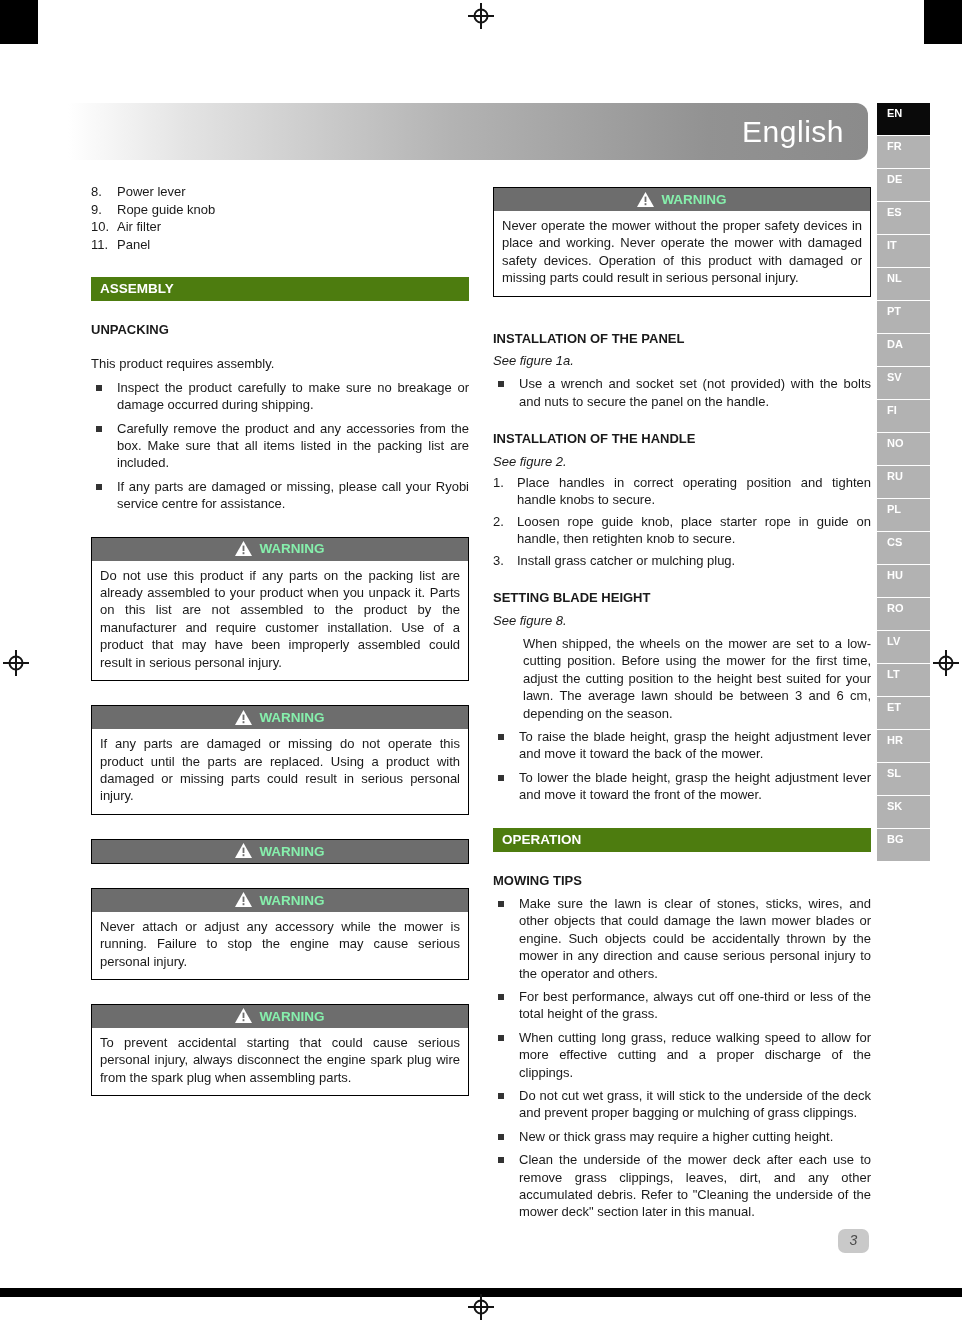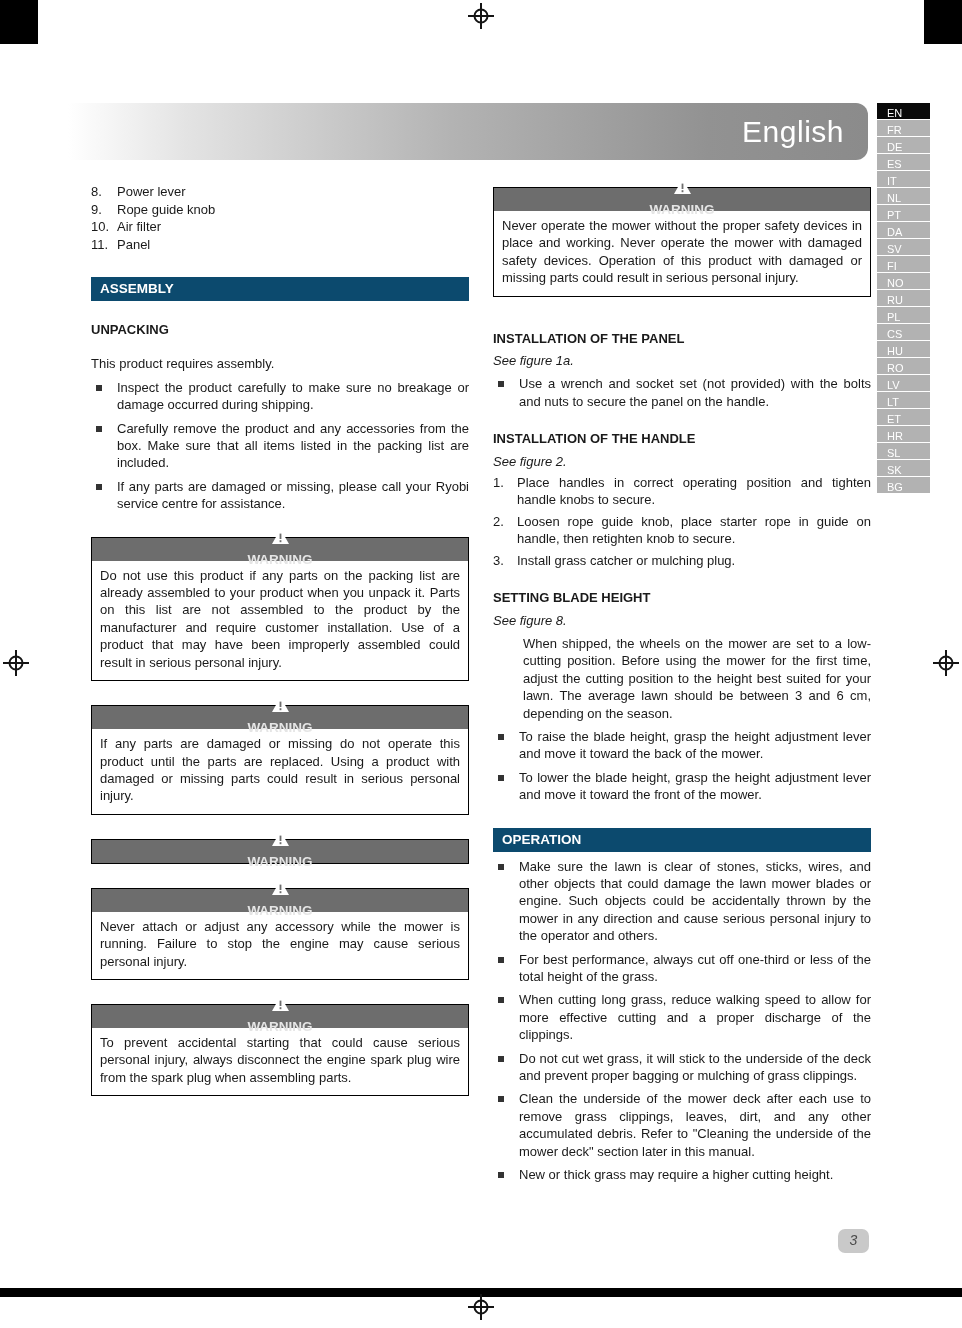--- a/index.html
+++ b/index.html
@@ -26,35 +26,35 @@
     position:absolute; left:68px; top:103px; width:800px; height:57px;
     border-radius:0 12px 12px 0;
     background:linear-gradient(90deg,#ffffff 0%,#e3e3e3 15%,#b3b3b3 48%,#929292 80%,#8b8b8b 100%);
     display:flex; align-items:center; justify-content:flex-end; padding-right:24px;
   }
   .header-title { color:#ffffff; font-size:30px; letter-spacing:0.5px; }
 
   
   .lang-col { position:absolute; left:877px; top:103px; width:53px; }
   .lang-tab {
-    height:16px; line-height:20px; margin-bottom:1px; background:#b2b2b2;
-    color:#ffffff; font-size:11px; font-weight:normal; padding-left:10px;
+    height:32px; line-height:20px; margin-bottom:1px; background:#b2b2b2;
+    color:#ffffff; font-size:11px; font-weight:bold; padding-left:10px;
   }
   .lang-tab.active { background:#0a0a0a; }
 
   
   .col { position:absolute; width:378px; }
   #col-left  { left:91px; top:183px; }
   #col-right { left:493px; top:187px; }
 
   .parts-row { display:flex; line-height:17.5px; }
   .parts-num { width:26px; flex:none; }
 
   .section-bar {
-    margin-top:24px; background:#0c4a6e; color:#ffffff; font-weight:bold;
+    margin-top:24px; background:#4d7c0f; color:#ffffff; font-weight:bold;
     font-size:13.5px; height:24px; line-height:24px; padding-left:9px;
   }
 
   .sub-heading { font-weight:bold; margin-top:20px; }
   .mt-32 { margin-top:33px; }
   .intro { margin-top:17px; }
   .figure-ref { font-style:italic; margin-top:5px; }
   .para { margin-top:6px; text-align:justify;margin-left:30px; }
 
   .bullet { display:flex; margin-top:6px; }
@@ -62,21 +62,21 @@
   .bullet-text { flex:1; margin-left:15px; text-align:justify; }
 
   .step { display:flex; margin-top:4px; }
   .step-num { flex:none; width:24px; }
   .step-text { flex:1; text-align:justify; }
 
   .warning-box { border:1px solid #000000; margin-top:24px; background:#ffffff; }
   .warning-box.first { margin-top:0; }
   .warning-head {
     background:#6d6d6d; height:23px; display:flex; align-items:center;
-    justify-content:center; gap:7px; color:#e5e5e5; font-weight:bold; font-size:13.5px;flex-direction:column;
+    justify-content:center; gap:7px; color:#86efac; font-weight:bold; font-size:13.5px;
   }
   .warning-icon { display:inline-flex; margin-top:-1px; }
   .warning-body { padding:6px 8px 9px 8px; text-align:justify; }
 
   .page-badge {
     position:absolute; left:838px; top:1229px; width:31px; height:24px;
     background:#c9c9c9; border-radius:7px; color:#4a4a4a; font-style:italic;
     font-size:14px; display:flex; align-items:center; justify-content:center;
   }
 </style>
@@ -299,40 +299,41 @@
     <span class="bullet-marker"></span>
     <span class="bullet-text">To raise the blade height, grasp the height adjustment lever and move it toward the back of the mower.</span>
   </div>
   <div class="bullet">
     <span class="bullet-marker"></span>
     <span class="bullet-text">To lower the blade height, grasp the height adjustment lever and move it toward the front of the mower.</span>
   </div>
 
   <div class="section-bar">OPERATION</div>
 
+  <div class="sub-heading">MOWING TIPS</div>
   <div class="bullet">
     <span class="bullet-marker"></span>
     <span class="bullet-text">Make sure the lawn is clear of stones, sticks, wires, and other objects that could damage the lawn mower blades or engine. Such objects could be accidentally thrown by the mower in any direction and cause serious personal injury to the operator and others.</span>
   </div>
   <div class="bullet">
     <span class="bullet-marker"></span>
     <span class="bullet-text">For best performance, always cut off one-third or less of the total height of the grass.</span>
   </div>
   <div class="bullet">
     <span class="bullet-marker"></span>
     <span class="bullet-text">When cutting long grass, reduce walking speed to allow for more effective cutting and a proper discharge of the clippings.</span>
   </div>
   <div class="bullet">
     <span class="bullet-marker"></span>
     <span class="bullet-text">Do not cut wet grass, it will stick to the underside of the deck and prevent proper bagging or mulching of grass clippings.</span>
   </div>
   <div class="bullet">
     <span class="bullet-marker"></span>
+    <span class="bullet-text">New or thick grass may require a higher cutting height.</span>
+  </div>
+  <div class="bullet">
+    <span class="bullet-marker"></span>
     <span class="bullet-text">Clean the underside of the mower deck after each use to remove grass clippings, leaves, dirt, and any other accumulated debris. Refer to "Cleaning the underside of the mower deck" section later in this manual.</span>
   </div>
-  <div class="bullet">
-    <span class="bullet-marker"></span>
-    <span class="bullet-text">New or thick grass may require a higher cutting height.</span>
-  </div>
 
 </div>
 
 <div class="page-badge">3</div>
 
 </body></html>

